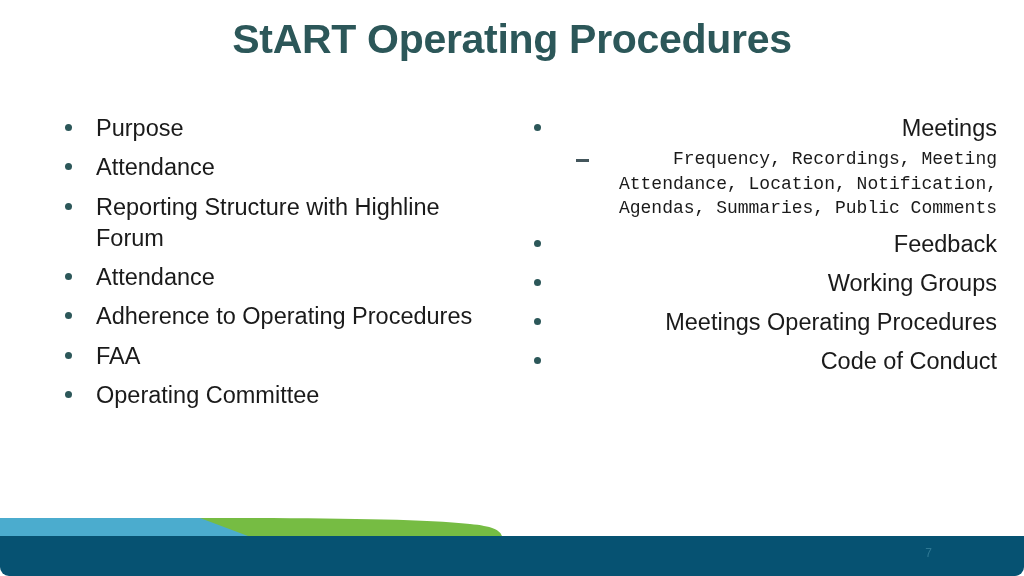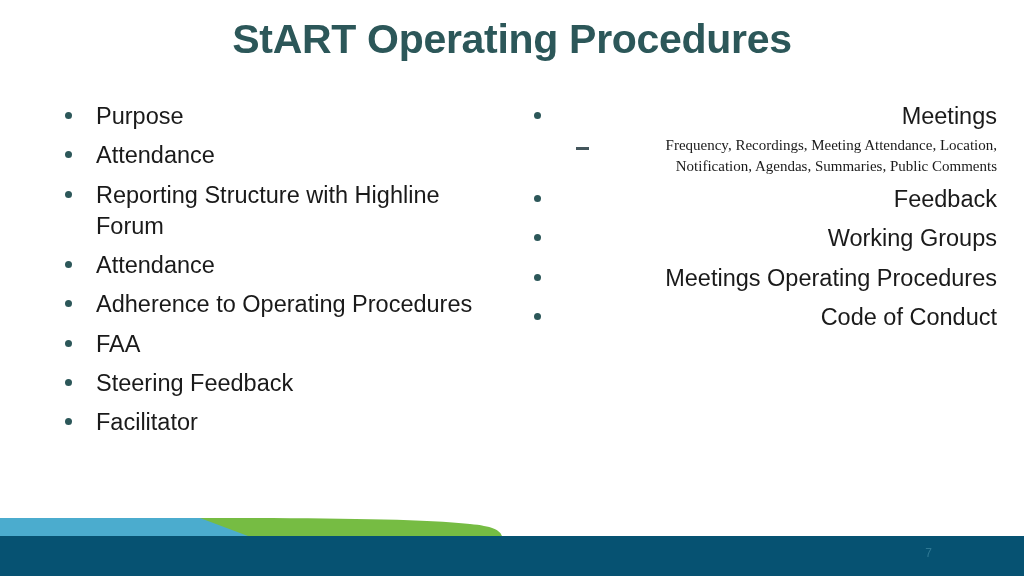--- a/index.html
+++ b/index.html
@@ -12,20 +12,21 @@
     background: #ffffff;
     font-family: "Liberation Sans", sans-serif;
     overflow: hidden;
   }
   .slide {
     position: relative;
     width: 1024px;
     height: 576px;
     background: #ffffff;
     overflow: hidden;
+    border-radius: 9px;
   }
 
   
   .slide-title {
     position: absolute;
     top: 16px;
     left: 0;
     width: 1024px;
     text-align: center;
     font-size: 41px;
@@ -33,21 +34,21 @@
     letter-spacing: -0.3px;
     color: #2C5759;
     font-family: "Liberation Sans", sans-serif;
     line-height: 1.15;
     white-space: nowrap;
   }
 
   
   .columns {
     position: absolute;
-    top: 101px;
+    top: 113px;
     left: 0;
     width: 860px;
     height: 420px;
   }
   .col {
     position: absolute;
     top: 0;
   }
   .col-left {
     left: 58px;
@@ -88,24 +89,24 @@
 
   
   ul.sub-bullets {
     list-style: none;
     margin: 3px 0 4px 0;
     padding: 0;
   }
   ul.sub-bullets > li.sub-bullet-item {
     position: relative;
     padding-left: 40px;
-    font-size: 15px;
+    font-size: 18px;
     line-height: 1.36;
     color: #1A1A1A;
-    font-family: Liberation Serif, serif;
+    font-family: Liberation Mono, monospace;
   }
   ul.sub-bullets > li.sub-bullet-item > .bullet-dash {
     position: absolute;
     left: 11px;
     top: 12px;
     width: 13px;
     height: 3px;
     background: #44565C;
   }
 
@@ -164,25 +165,21 @@
         <li class="bullet-item">
           <span class="bullet-dot"></span>
           <span class="bullet-text">Adherence to Operating Procedures</span>
         </li>
         <li class="bullet-item">
           <span class="bullet-dot"></span>
           <span class="bullet-text">FAA</span>
         </li>
         <li class="bullet-item">
           <span class="bullet-dot"></span>
-          <span class="bullet-text">Steering Feedback</span>
-        </li>
-        <li class="bullet-item">
-          <span class="bullet-dot"></span>
-          <span class="bullet-text">Facilitator</span>
+          <span class="bullet-text">Operating Committee</span>
         </li>
       </ul>
     </div>
 
     <div class="col col-right">
       <ul class="bullets">
         <li class="bullet-item">
           <span class="bullet-dot"></span>
           <span class="bullet-text">Meetings</span>
           <ul class="sub-bullets">

